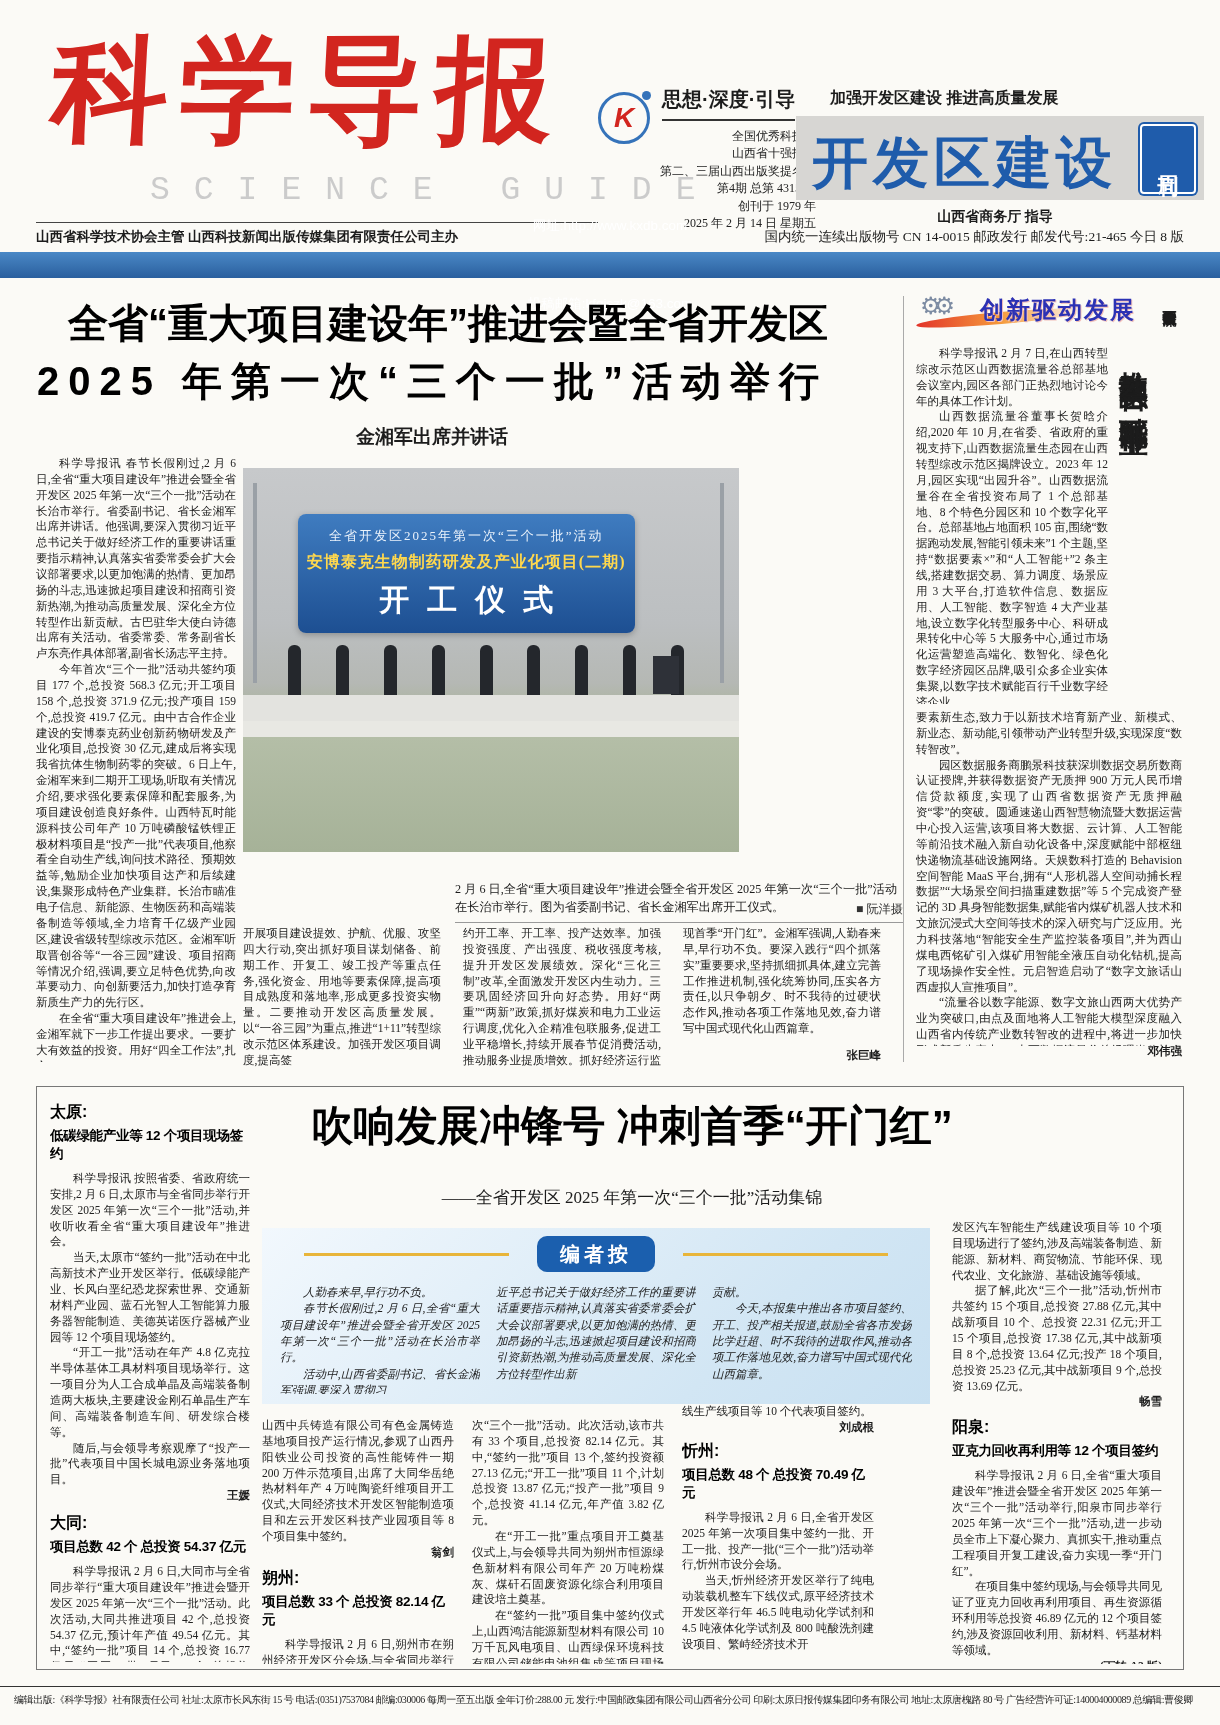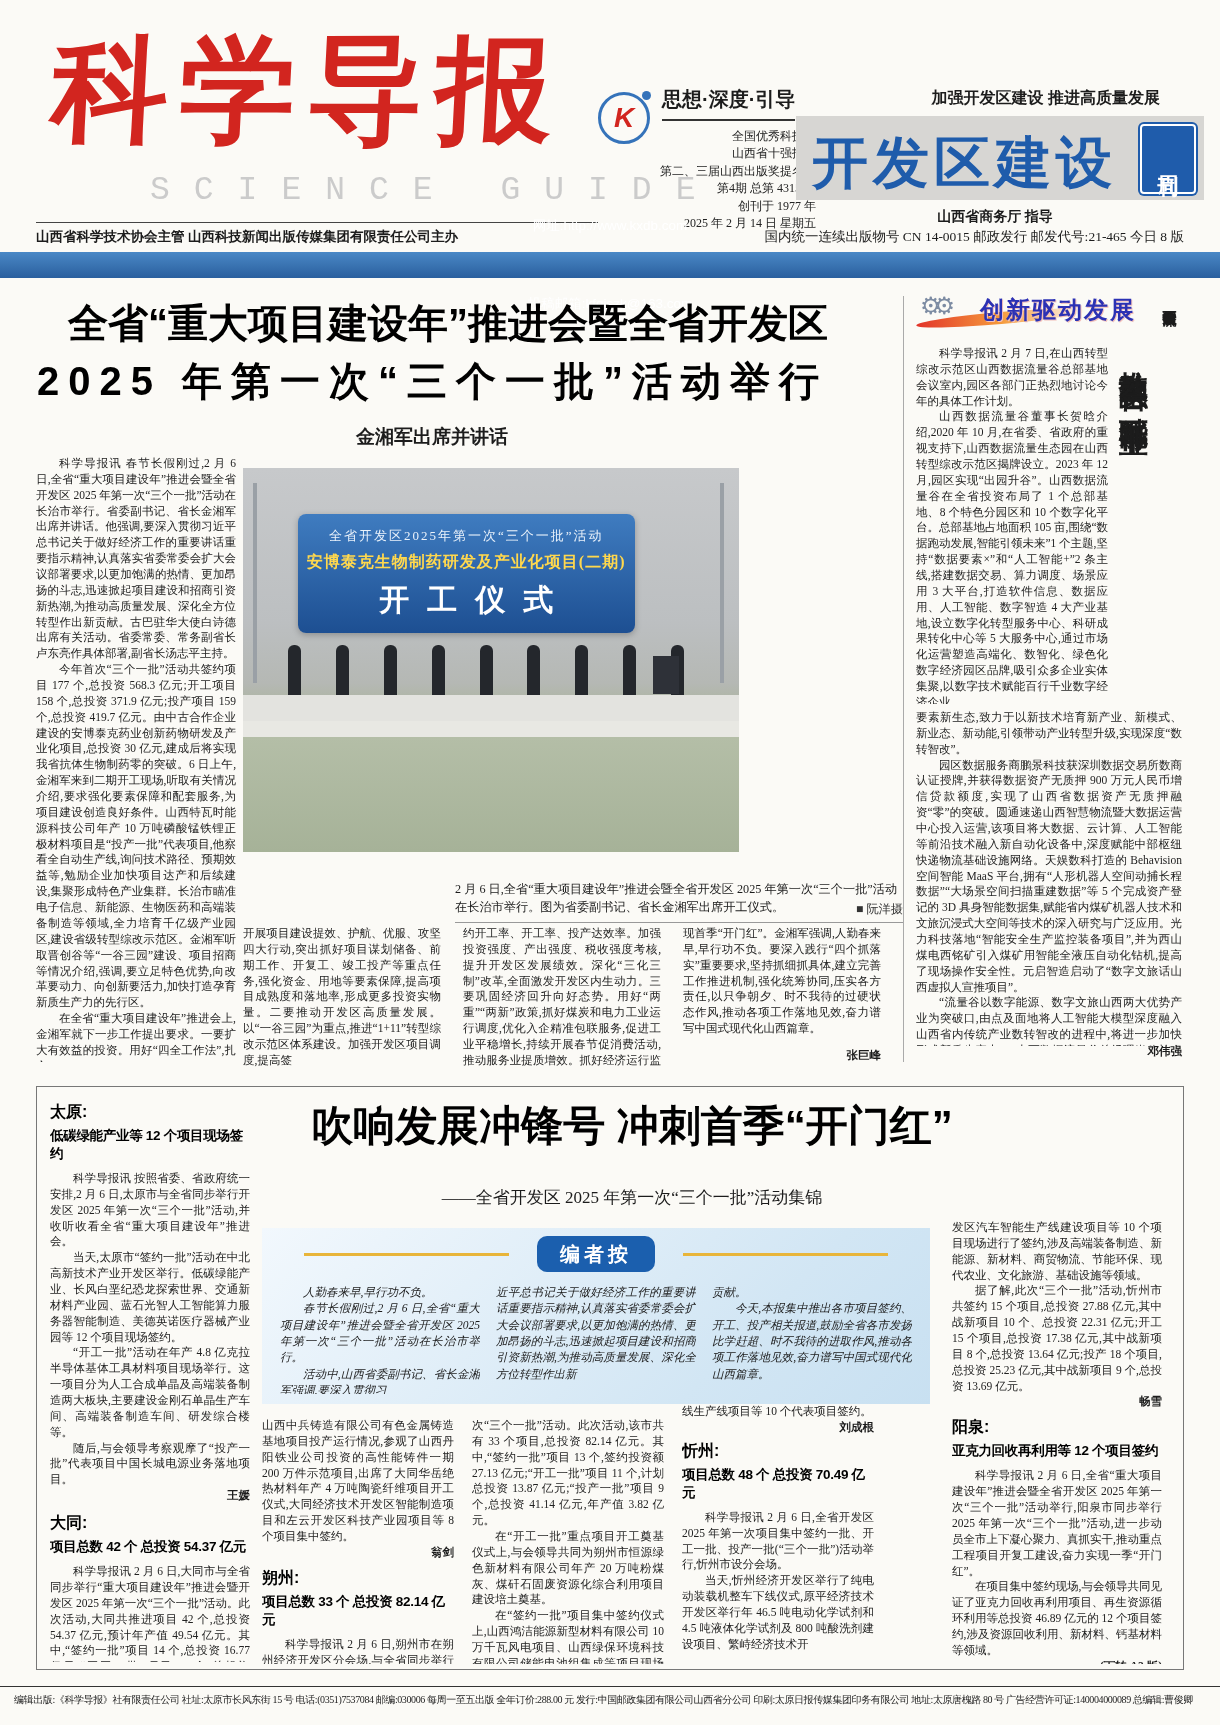--- a/index.html
+++ b/index.html
@@ -10,21 +10,21 @@
   .txt p{margin:0;text-indent:2em;}
   .byline{font-weight:bold;text-align:right;font-family:"Liberation Sans",sans-serif;font-size:11.5px;}
   
   .mast-title{left:52px;top:22px;font-size:116px;font-weight:bold;color:#d2251f;font-family:"Liberation Serif",serif;letter-spacing:12px;transform:skewX(-3deg);line-height:1.2;}
   .mast-en{left:150px;top:172px;font-size:33px;color:#cbcbcb;letter-spacing:24px;font-family:Liberation Mono, monospace;}
   .logo{left:598px;top:92px;width:46px;height:46px;border:3px solid #3573ba;border-radius:50%;display:flex;align-items:center;justify-content:center;}
   .logo span{color:#d2251f;font-weight:bold;font-style:italic;font-size:28px;font-family:"Liberation Sans",sans-serif;}
   .logo i{position:absolute;right:-4px;top:-4px;width:9px;height:9px;border-radius:50%;background:#3573ba;}
   .slogan{left:662px;top:86px;font-size:20px;font-weight:bold;font-family:"Liberation Sans",sans-serif;border-bottom:2px solid #333;padding-bottom:6px;}
   .honors{left:588px;top:128px;width:228px;font-size:12px;line-height:1.45;text-align:right;color:#222;}
-  .wk-slogan{left:830px;top:88px;width:330px;text-align:right;font-size:16px;font-weight:bold;font-family:"Liberation Sans",sans-serif;}
+  .wk-slogan{left:830px;top:88px;width:330px;text-align:left;font-size:16px;font-weight:bold;font-family:"Liberation Sans",sans-serif;}
   .wk-box{left:796px;top:116px;width:364px;height:84px;background:#d7d6d3;padding-left:44px;}
   .wk-title{position:absolute;left:16px;top:10px;font-size:56px;font-weight:bold;color:#1f5cab;font-family:"Liberation Sans",sans-serif;letter-spacing:5px;}
   .wk-badge{position:absolute;right:8px;top:8px;width:52px;height:66px;background:#1f5cab;border:2px solid #fff;box-shadow:0 0 0 2px #1f5cab;color:#fff;display:flex;align-items:center;justify-content:center;writing-mode:vertical-rl;text-orientation:upright;font-size:21px;font-weight:bold;font-family:"Liberation Sans",sans-serif;border-radius:4px;}
   .wk-guide{left:830px;top:208px;width:330px;text-align:center;font-size:14px;font-weight:bold;}
   .sponsor-rule{left:36px;top:222px;width:562px;border-top:1px solid #444;}
   .sponsor{left:36px;top:228px;font-size:13.5px;font-weight:bold;}
   .pubinfo{left:520px;top:228px;width:664px;text-align:right;font-size:13.5px;}
   .urlbar{left:0;top:252px;width:1220px;height:26px;background:linear-gradient(#4a88c6,#2a5f9e);color:#fff;display:flex;justify-content:center;gap:60px;align-items:center;font-size:13.5px;font-family:"Liberation Sans",sans-serif;flex-direction:column;}
   
   .hl{left:36px;width:792px;text-align:right;font-weight:bold;font-family:"Liberation Sans",sans-serif;color:#000;}
@@ -88,21 +88,21 @@
   <div class="abs logo">
       <span>K</span>
       <i></i>
     </div>
   <div class="abs slogan">思想·深度·引导</div>
   <div class="abs honors">
     <div>全国优秀科技报</div>
     <div>山西省十强报纸</div>
     <div>第二、三届山西出版奖提名奖</div>
     <div>第4期 总第 4315 期</div>
-    <div>创刊于 1977 年</div>
+    <div>创刊于 1979 年</div>
     <div>2025 年 2 月 14 日 星期五</div>
   </div>
   <div class="abs wk-slogan">加强开发区建设  推进高质量发展</div>
   <div class="abs wk-box">
     <div class="wk-title">开发区建设</div>
     <div class="wk-badge">周刊</div>
   </div>
   <div class="abs wk-guide">山西省商务厅  指导</div>
   <div class="abs sponsor-rule"></div>
   <div class="abs sponsor">山西省科学技术协会主管  山西科技新闻出版传媒集团有限责任公司主办</div>

